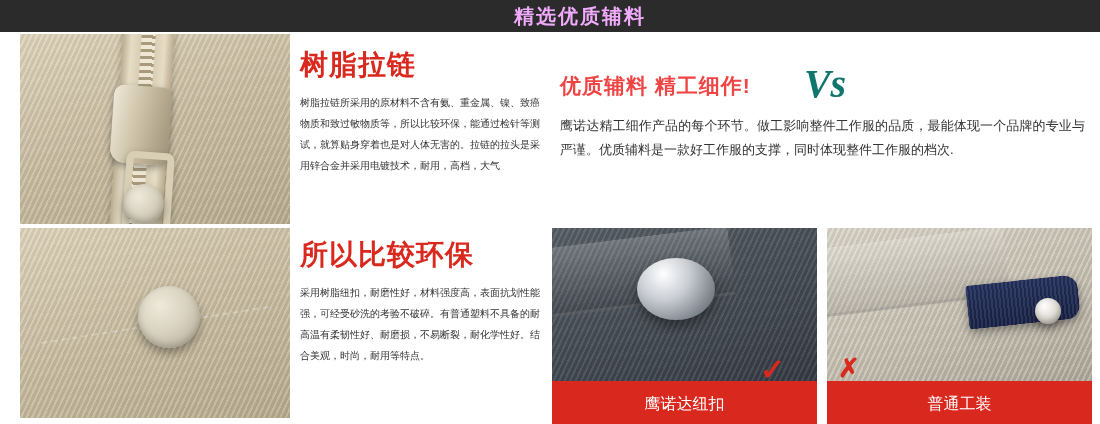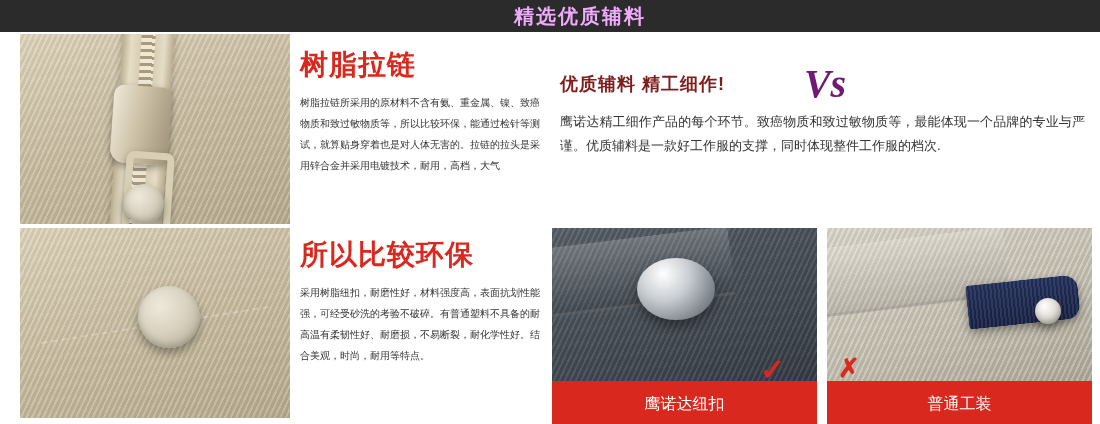--- a/index.html
+++ b/index.html
@@ -87,22 +87,22 @@
   .snap-text {
     left: 300px; top: 8px; width: 240px;
   }
 
   .right-block {
     position: absolute;
     left: 560px; top: 38px;
     width: 525px;
   }
   .right-title {
-    color: #7f1d1d;
-    font-size: 18px;
+    color: #ef4444;
+    font-size: 21px;
     font-weight: bold;
     margin: 0 0 14px 0;
     letter-spacing: 1px;
   }
   .right-body {
     color: #333333;
     font-size: 13px;
     line-height: 24px;
     margin: 0;
     text-align: justify;
@@ -146,21 +146,21 @@
     display: flex;
     align-items: center;
     justify-content: center;
   }
 
   .vs-mark {
     position: absolute;
     left: 795px; top: 60px;
     width: 60px;
     text-align: center;
-    color: #701a75;
+    color: #0f766e;
     font-family: "Liberation Serif", serif;
     font-size: 40px;
     font-weight: bold;
     font-style: italic;
   }
   .tick-mark {
     position: absolute;
     left: 760px; top: 355px;
     color: #d9281e;
     font-size: 30px;
@@ -297,21 +297,21 @@
       <div class="snap-button" style="left:104px; top:150px; width:40px; height:40px;"></div>
     </div>
 
     <div class="text-block zipper-text">
       <h3 class="blk-title">树脂拉链</h3>
       <p class="blk-body">树脂拉链所采用的原材料不含有氨、重金属、镍、致癌物质和致过敏物质等，所以比较环保，能通过检针等测试，就算贴身穿着也是对人体无害的。拉链的拉头是采用锌合金并采用电镀技术，耐用，高档，大气</p>
     </div>
 
     <div class="right-block">
       <h2 class="right-title">优质辅料 精工细作!</h2>
-      <p class="right-body">鹰诺达精工细作产品的每个环节。致癌物质和致过敏物质等，最能体现一个品牌的专业与严谨。优质辅料是一款好工作服的支撑，同时体现整件工作服的档次.</p>
+      <p class="right-body">鹰诺达精工细作产品的每个环节。做工影响整件工作服的品质，最能体现一个品牌的专业与严谨。优质辅料是一款好工作服的支撑，同时体现整件工作服的档次.</p>
     </div>
 
   </div>
 
   <div class="row2">
 
     <div class="photo-snap">
       <div class="fabric"></div>
       <div class="seam"></div>
       <div class="snap-button"></div>

